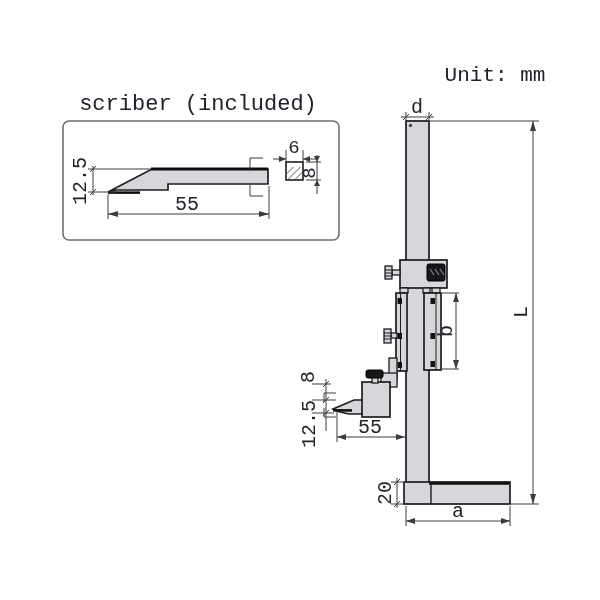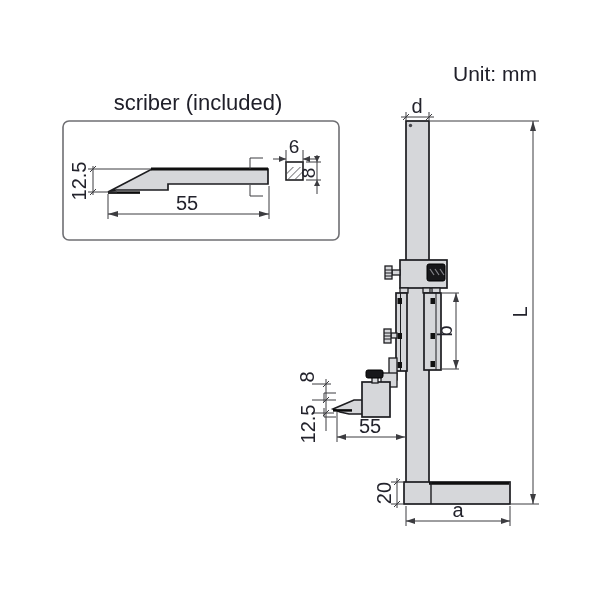--- a/index.html
+++ b/index.html
@@ -1,17 +1,17 @@
 <!DOCTYPE html>
 <html><head>
 <meta charset="utf-8">
 <style>
   html,body{margin:0;padding:0;background:#ffffff;}
   .stage{position:relative;width:600px;height:600px;background:#fff;overflow:hidden;
-         font-family:Liberation Sans, sans-serif;}
+         font-family:Liberation Mono, monospace;}
   svg{position:absolute;left:0;top:0;}
   .part{fill:#d6d7da;stroke:#1d1d20;stroke-width:1.7;stroke-linejoin:miter;}
   .part-thin{fill:#d6d7da;stroke:#1d1d20;stroke-width:1.3;}
   .dark{fill:#17171a;stroke:#000;stroke-width:1;}
   .thin{stroke:#3c3c40;stroke-width:1;fill:none;}
   .edge{stroke:#0f0f0f;stroke-width:2.8;fill:none;}
   .tipline{stroke:#0a0a0a;stroke-width:2.5;fill:none;}
   .arrow{fill:#3c3c40;stroke:none;}
   .knurl{stroke:#1d1d20;stroke-width:1;fill:none;}
   .speck{stroke:#84848a;stroke-width:1.2;fill:none;}

